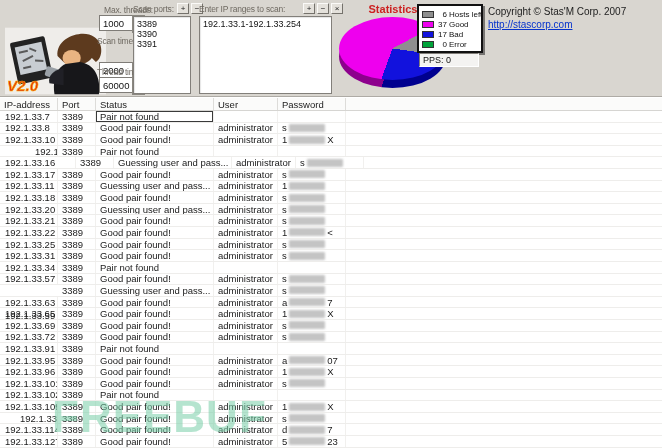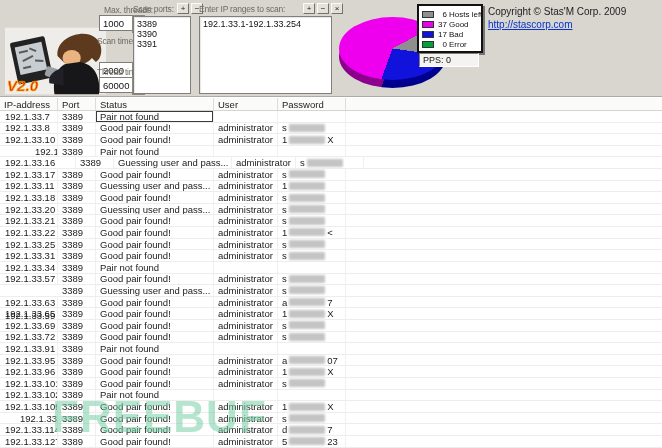--- a/index.html
+++ b/index.html
@@ -135,20 +135,21 @@
     <div class="lbl" style="left:199px; top:4px;">Enter IP ranges to scan:</div>
     <div class="minibtns" style="left:303px; top:3px;" id="ip-btns">
         <button class="minibtn">+</button>
         <button class="minibtn">−</button>
         <button class="minibtn">×</button>
       </div>
     <div class="listbox" style="left:199px; top:16px; width:133px; height:78px;" id="ip-list">
         <div class="lbitem">192.1.33.1-192.1.33.254</div>
       </div>
 
+    <div class="stats-title">Statistics</div>
     <div class="pie-depth" id="pie-depth" style="background: conic-gradient(from 200deg, rgb(141, 0, 141) 0deg, rgb(141, 0, 141) 222deg, rgb(86, 86, 86) 222deg, rgb(86, 86, 86) 258deg, rgb(0, 0, 143) 258deg, rgb(0, 0, 143) 360deg);"></div>
     <div class="pie" id="pie" style="background: conic-gradient(from 200deg, rgb(238, 0, 238) 0deg, rgb(238, 0, 238) 222deg, rgb(143, 143, 143) 222deg, rgb(143, 143, 143) 258deg, rgb(18, 18, 221) 258deg, rgb(18, 18, 221) 360deg);"></div>
 
     <div class="legend" id="legend">
         <div class="legrow">
           <span class="swatch" style="background: rgb(143, 143, 143);"></span>
           <span class="legcount">6</span>
           <span class="leglabel">Hosts left</span>
         </div>
         <div class="legrow">
@@ -165,21 +166,21 @@
           <span class="swatch" style="background: rgb(0, 163, 58);"></span>
           <span class="legcount">0</span>
           <span class="leglabel">Error</span>
         </div>
       </div>
 
     <div class="ppsbox">
       <span>PPS: 0</span>
     </div>
 
-    <div class="copyright">Copyright © Stas'M Corp. 2009</div>
+    <div class="copyright">Copyright © Stas'M Corp. 2007</div>
     <a class="sitelink">http://stascorp.com</a>
   </div>
 
   <div class="tablearea">
     <div class="thead" id="thead">
         <div class="th" style="width: 58px;">IP-address</div>
         <div class="th" style="width: 38px;">Port</div>
         <div class="th" style="width: 118px;">Status</div>
         <div class="th" style="width: 64px;">User</div>
         <div class="th" style="width: 68px;">Password</div>

